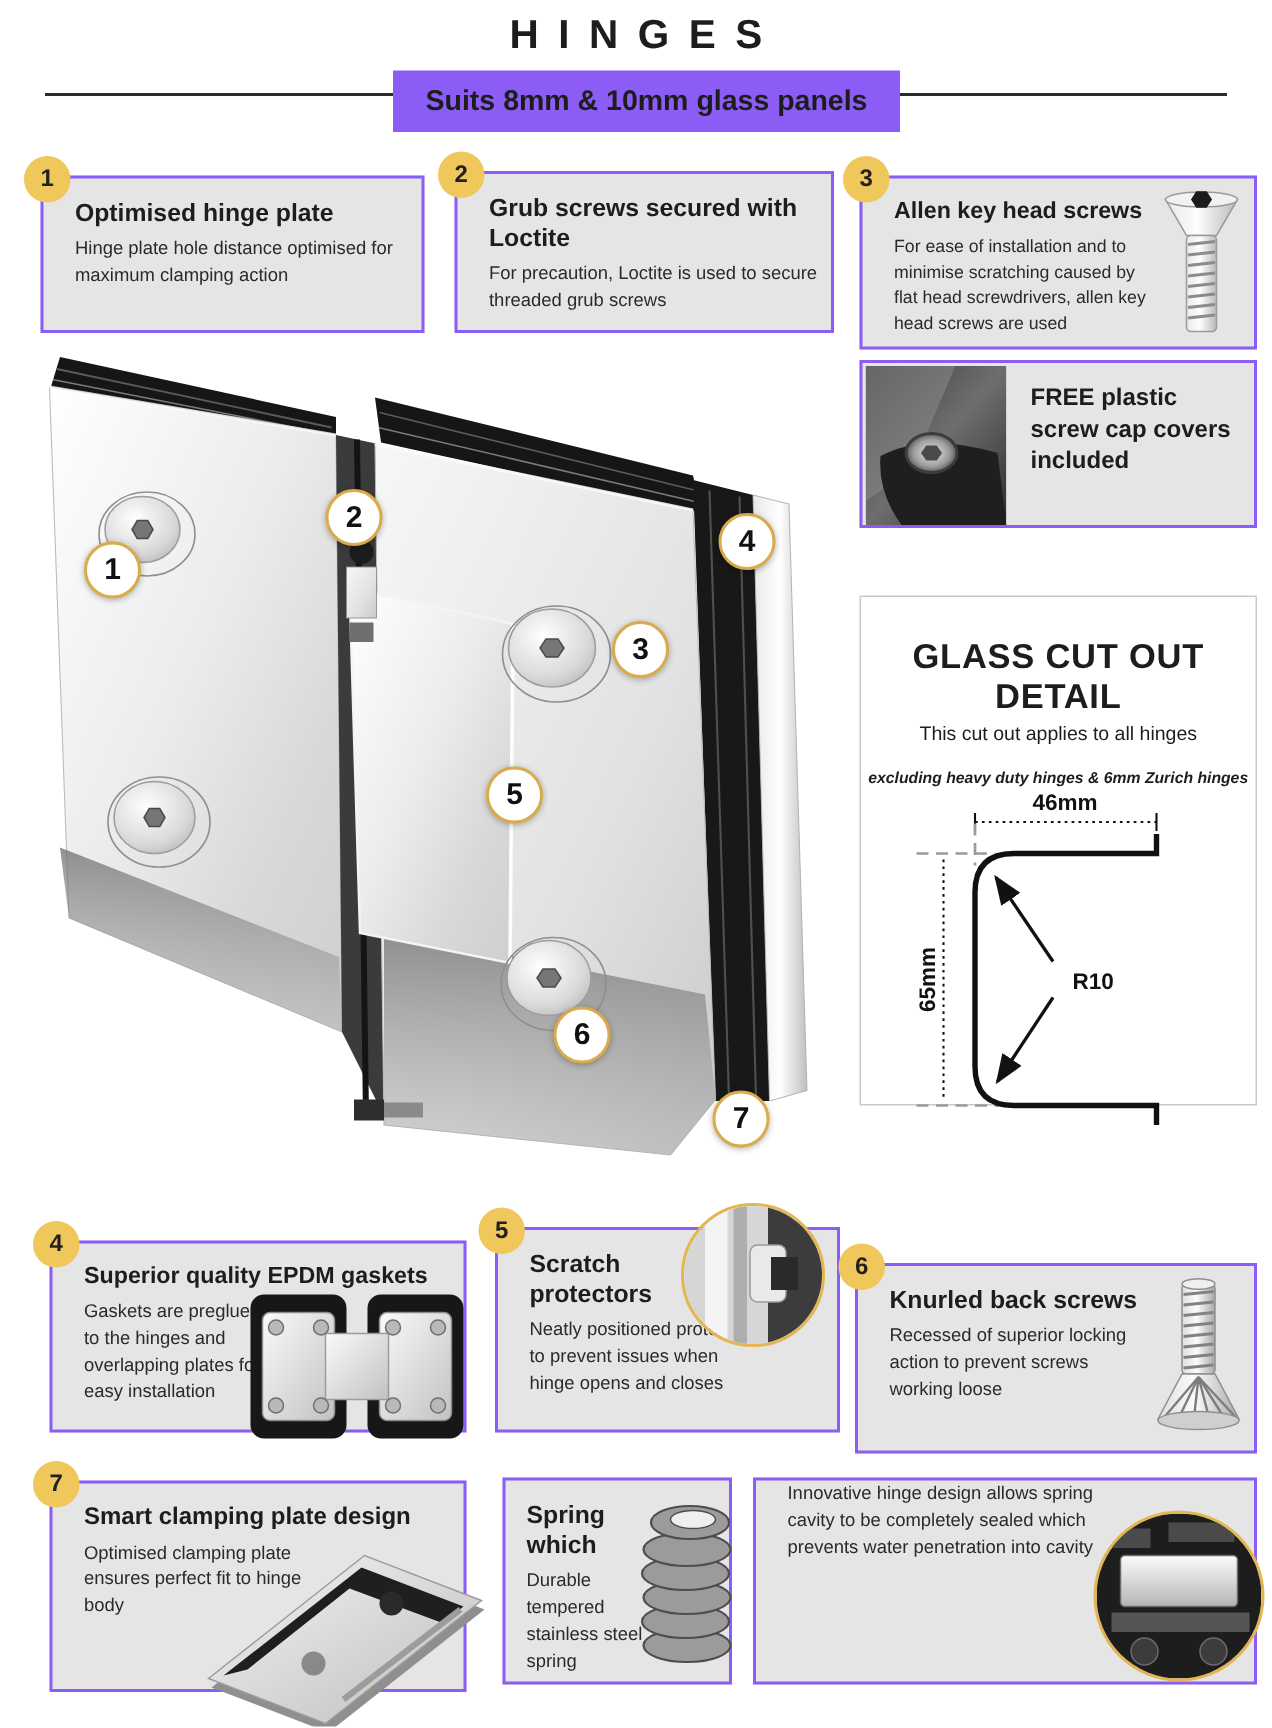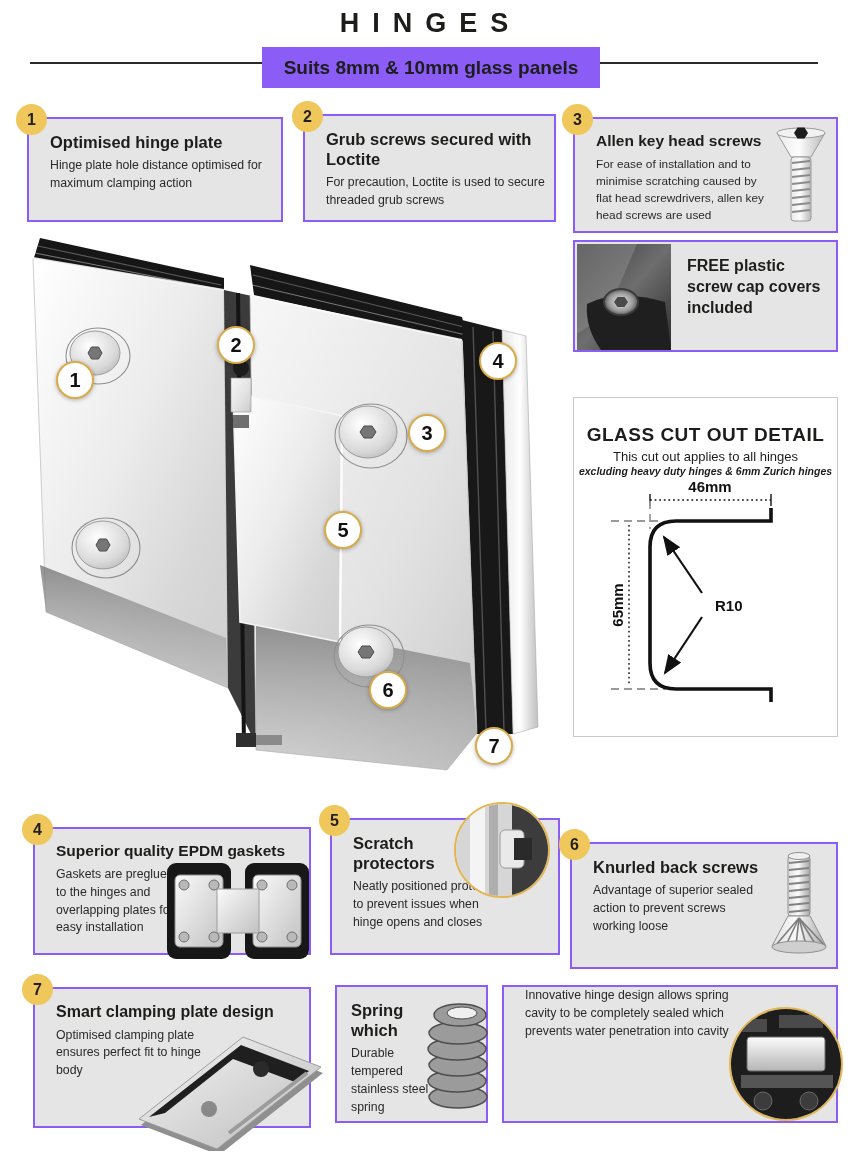--- a/index.html
+++ b/index.html
@@ -17,23 +17,23 @@
   .fbody{font-size:12.3px;line-height:1.45;margin-left:21px;color:#2a2a2a;}
   .numbadge{position:absolute;width:31px;height:31px;border-radius:50%;background:#EFC75B;
     display:flex;align-items:center;justify-content:center;font-weight:700;font-size:16px;
     color:#231f20;z-index:4;}
   .callout{position:absolute;width:38px;height:38px;border-radius:50%;background:#fff;
     border:2.5px solid #D9AB4B;box-shadow:0 1px 4px rgba(0,0,0,.3);display:flex;align-items:center;
     justify-content:center;font-weight:700;font-size:20px;color:#111;z-index:5;box-sizing:border-box;}
 
   .cutout-box{position:absolute;left:573px;top:397px;width:265px;height:340px;
     border:1px solid #c9c9c9;background:#fff;text-align:center;box-sizing:border-box;}
-  .cutout-title{font-size:19px;font-weight:700;margin-top:26px;letter-spacing:.5px;}
+  .cutout-title{font-size:23px;font-weight:700;margin-top:26px;letter-spacing:.5px;}
   .cutout-sub{font-size:13px;margin-top:3px;}
-  .cutout-note{font-size:10.5px;font-weight:700;font-style:italic;margin-top:1px;}
+  .cutout-note{font-size:10.5px;font-weight:700;font-style:italic;margin-top:17px;}
 
   .imgwrap{position:absolute;z-index:3;}
   .circle-img{border-radius:50%;border:2px solid #E3B64F;overflow:hidden;box-sizing:border-box;}
   .free-img{position:absolute;left:2px;top:2px;width:94px;height:106px;overflow:hidden;}
   .free-text{position:absolute;left:112px;top:13px;width:135px;font-size:16px;font-weight:700;line-height:1.32;}
 </style>
 </head>
 <body>
 
 <div class="page">
@@ -271,21 +271,21 @@
         <rect x="56" y="0" width="36" height="92" fill="#3c3c3c"></rect>
         <rect x="44" y="26" width="24" height="38" rx="5" fill="#e9e9e9" stroke="#9a9a9a"></rect>
         <rect x="58" y="34" width="18" height="22" fill="#2a2a2a"></rect>
       </svg>
     </div>
   </div>
   <div class="numbadge" style="left:319px;top:805px">5</div>
 
   <div class="fbox" style="left:570px;top:842px;width:268px;height:127px">
     <div class="ftitle">Knurled back screws</div>
-    <div class="fbody" style="width:172px">Advantage of superior sealed action to prevent screws working loose</div>
+    <div class="fbody" style="width:172px">Recessed of superior locking action to prevent screws working loose</div>
     <div class="imgwrap" style="right:4px;top:6px">
       <svg width="66" height="108" viewBox="0 0 66 108">
         <defs>
           <linearGradient id="gK" x1="0" y1="0" x2="1" y2="0">
             <stop offset="0" stop-color="#dedede"></stop>
               <stop offset=".45" stop-color="#fbfbfb"></stop>
               <stop offset="1" stop-color="#a8a8a8"></stop>
           </linearGradient>
         </defs>
         <rect x="22" y="6" width="22" height="60" rx="3" fill="url(#gK)" stroke="#8f8f8f"></rect>

